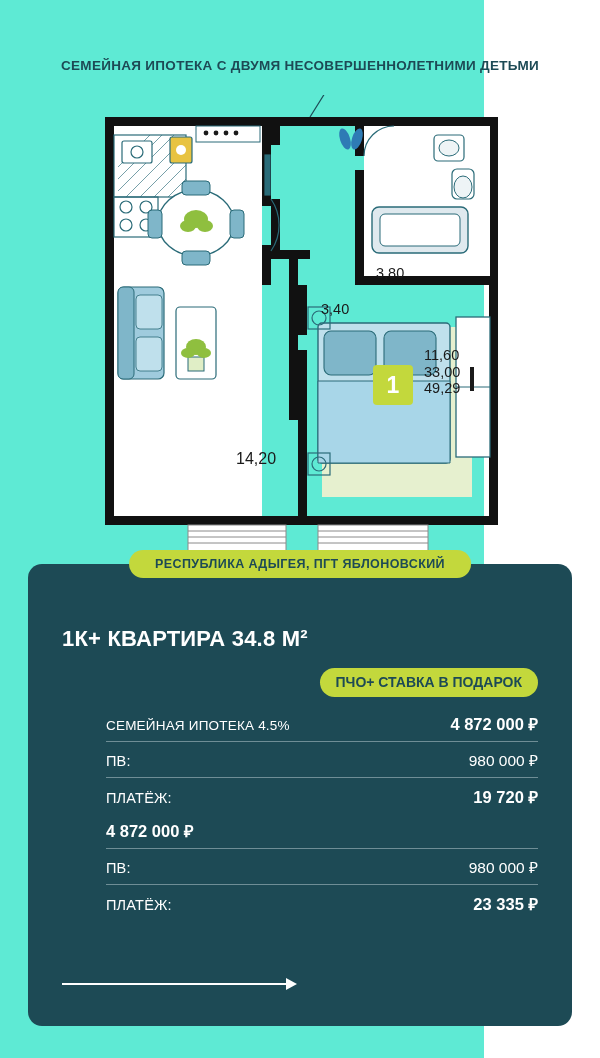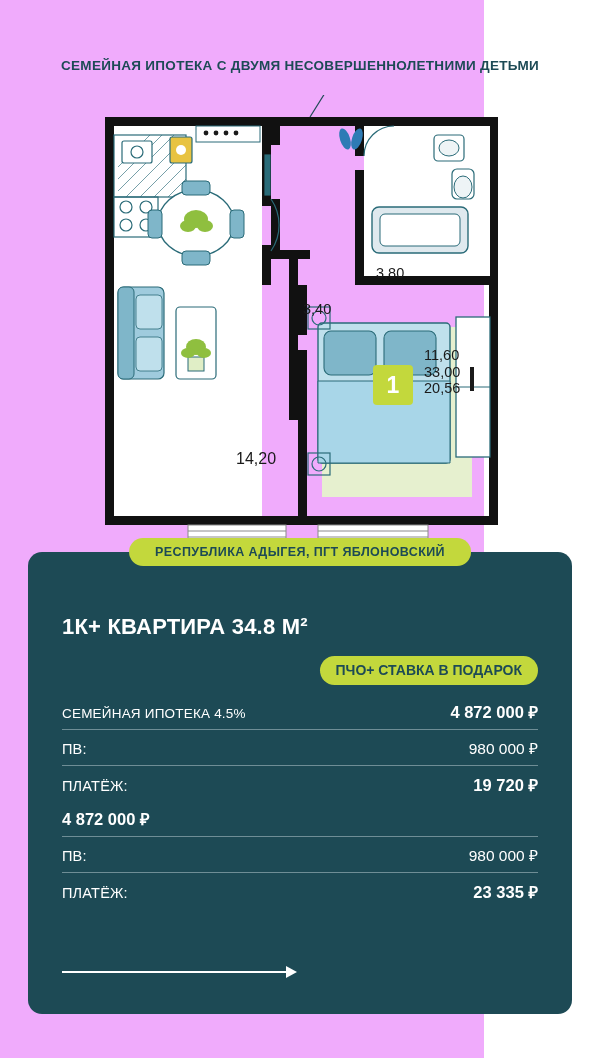--- a/index.html
+++ b/index.html
@@ -7,21 +7,21 @@
     width: 600px;
     height: 1058px;
     background: #ffffff;
     font-family: "Liberation Sans", sans-serif;
     overflow: hidden;
   }
   .page {
     position: relative;
     width: 484px;
     height: 1058px;
-    background: #f0abfc;
+    background: #5eead4;
   }
 
   
   .header-title {
     position: absolute;
     top: 58px;
     left: 0;
     width: 600px;
     text-align: center;
     font-size: 13.5px;
@@ -40,21 +40,21 @@
   }
   .plan-svg { display:block; }
 
   .dim {
     position: absolute;
     font-size: 14.5px;
     color: #1a1a1a;
     font-family: "Liberation Sans", sans-serif;
   }
   .dim-380 { left: 376px; top: 170px; }
-  .dim-340 { left: 303px; top: 206px; }
+  .dim-340 { left: 321px; top: 206px; }
   .dim-1420 { left: 236px; top: 355px; font-size: 16px; }
   .dim-350 { left: 166px; top: 458px; font-size: 15.5px; }
 
   .badge-rooms {
     position: absolute;
     left: 373px;
     top: 270px;
     width: 40px;
     height: 40px;
     background: #c3d83c;
@@ -72,21 +72,21 @@
     top: 252px;
     font-size: 14.5px;
     line-height: 16.5px;
     color: #1a1a1a;
   }
 
   
   .panel {
     position: absolute;
     left: 28px;
-    top: 552px;
+    top: 564px;
     width: 544px;
     height: 462px;
     background: #1d4a55;
     border-radius: 14px;
   }
   .location-pill {
     position: absolute;
     left: 50%;
     transform: translateX(-50%);
     top: -14px;
@@ -123,20 +123,21 @@
     border-radius: 15px;
     white-space: nowrap;
   }
   .rows { clear: both; padding-top: 8px; }
   .row {
     display: flex;
     justify-content: space-between;
     align-items: baseline;
     border-top: 1px solid #6f8e96;
     padding: 7px 0 6px 0;
+    margin-left: 44px;
   }
   .row:first-child { border-top: none; }
   .row-label {
     color: #ffffff;
     font-size: 14.5px;
     letter-spacing: 0.2px;
   }
   .row-label.small { font-size: 13.5px; }
   .row-value {
     color: #ffffff;
@@ -368,21 +369,21 @@
 
     <div class="dim dim-380">3,80</div>
     <div class="dim dim-340">3,40</div>
     <div class="dim dim-1420">14,20</div>
     <div class="dim dim-350">3,50(1,80)</div>
 
     <div class="badge-rooms">1</div>
     <div class="areas">
       <div>11,60</div>
       <div>33,00</div>
-      <div>20,56</div>
+      <div>49,29</div>
     </div>
   </div>
 
   <div class="panel">
 
     <div class="location-pill">РЕСПУБЛИКА АДЫГЕЯ, ПГТ ЯБЛОНОВСКИЙ</div>
 
     <div class="panel-title">1К+ КВАРТИРА 34.8 М²</div>
 
     <div class="offer offer-1">

